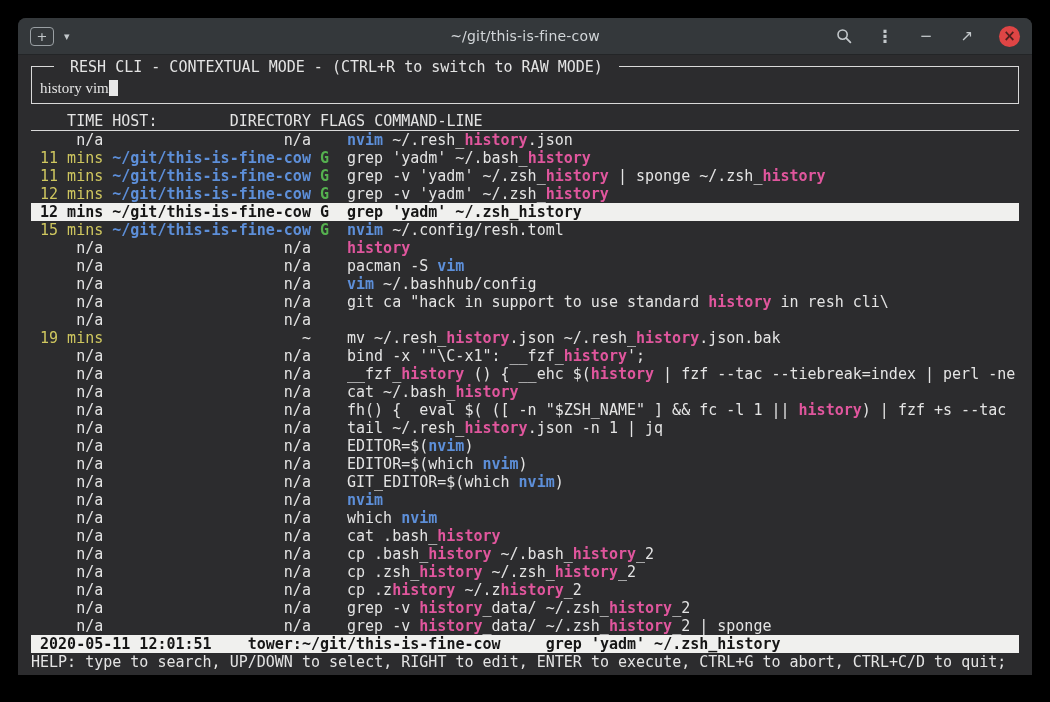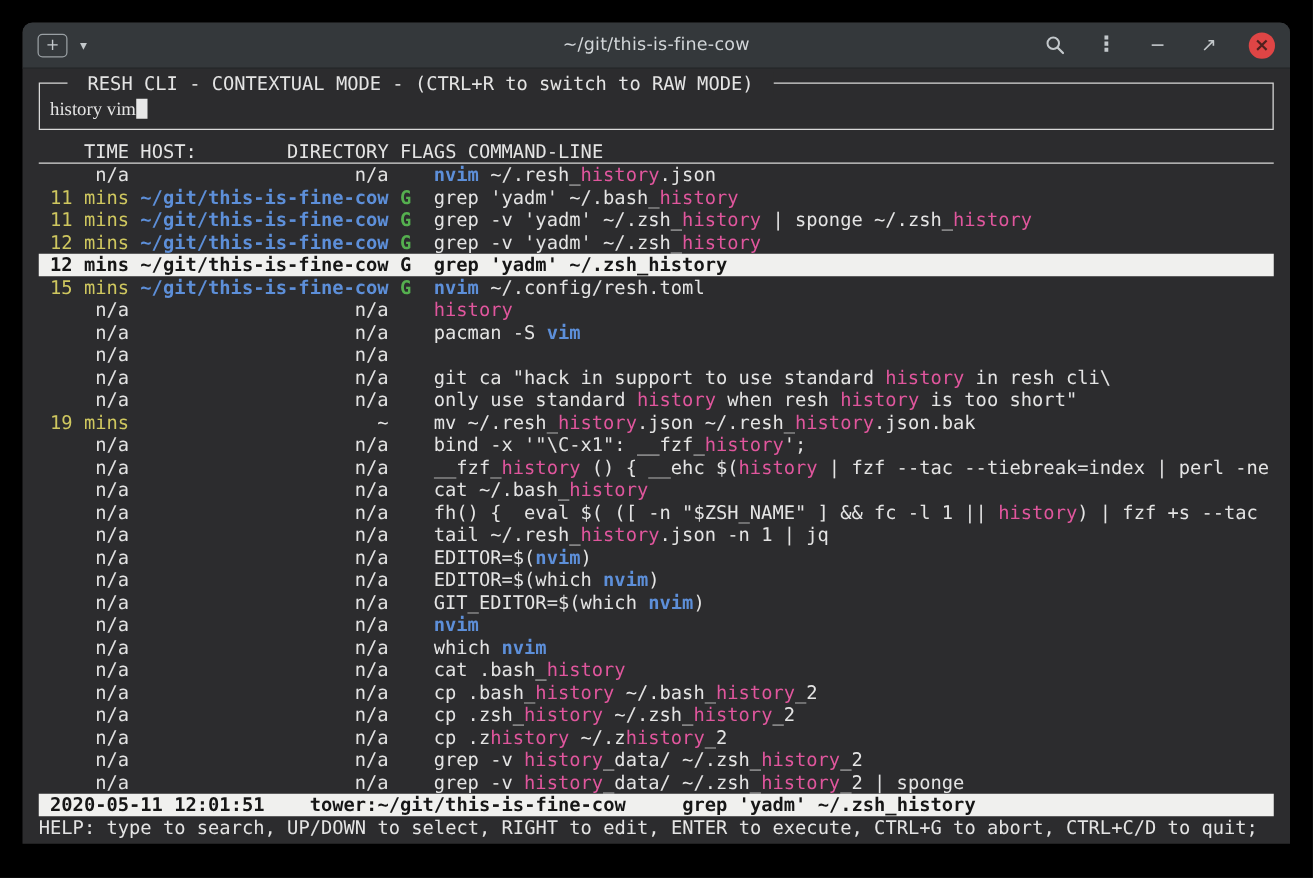--- a/index.html
+++ b/index.html
@@ -45,21 +45,21 @@
   .table-header{margin-top:8px;height:19px;white-space:pre;
     border-bottom:1px solid var(--border);}
 
   .hrow{display:flex;height:18px;white-space:pre;}
   .col-time{width:8ch;text-align:right;flex:none;}
   .col-dir{width:22ch;margin-left:1ch;text-align:right;flex:none;}
   .col-flag{width:2ch;margin-left:1ch;flex:none;color:var(--green);font-weight:bold;}
   .col-cmd{margin-left:1ch;flex:1;overflow:hidden;}
   .c-yellow{color:var(--yellow);}
   .c-blue{color:var(--blue);font-weight:bold;}
-  .c-pink{color:var(--pink);font-weight:normal;margin-top:30px;}
+  .c-pink{color:var(--pink);font-weight:bold;margin-top:30px;}
   .hrow.selected{background:var(--selbg);}
   .hrow.selected span{color:var(--selfg) !important;font-weight:bold;}
 
   .statusbar{display:flex;height:18px;background:var(--selbg);color:var(--selfg);
     font-weight:bold;white-space:pre;padding-left:1ch;}
   .statusbar .loc{margin-left:4ch;}
   .statusbar .cmd{margin-left:5ch;}
   .helpline{height:18px;white-space:pre;}
 </style>
 </head>
@@ -154,32 +154,32 @@
         <div class="hrow">
     <span class="col-time">n/a</span>
     <span class="col-dir">n/a</span>
     <span class="col-flag"></span>
     <span class="col-cmd"><span>pacman -S </span><span class="c-blue">vim</span></span>
   </div>
         <div class="hrow">
     <span class="col-time">n/a</span>
     <span class="col-dir">n/a</span>
     <span class="col-flag"></span>
+    <span class="col-cmd"><span class="c-blue">vim</span><span> ~/.bashhub/config</span></span>
   </div>
         <div class="hrow">
     <span class="col-time">n/a</span>
     <span class="col-dir">n/a</span>
     <span class="col-flag"></span>
     <span class="col-cmd"><span>git ca "hack in support to use standard </span><span class="c-pink">history</span><span> in resh cli\</span></span>
   </div>
         <div class="hrow">
     <span class="col-time">n/a</span>
     <span class="col-dir">n/a</span>
     <span class="col-flag"></span>
-    <span class="col-cmd"><span>only use standard </span><span class="c-pink">history</span><span> when resh </span><span class="c-pink">history</span><span> is too short"</span></span>
   </div>
         <div class="hrow">
     <span class="col-time c-yellow">19 mins</span>
     <span class="col-dir">~</span>
     <span class="col-flag"></span>
     <span class="col-cmd"><span>mv ~/.resh_</span><span class="c-pink">history</span><span>.json ~/.resh_</span><span class="c-pink">history</span><span>.json.bak</span></span>
   </div>
         <div class="hrow">
     <span class="col-time">n/a</span>
     <span class="col-dir">n/a</span>

